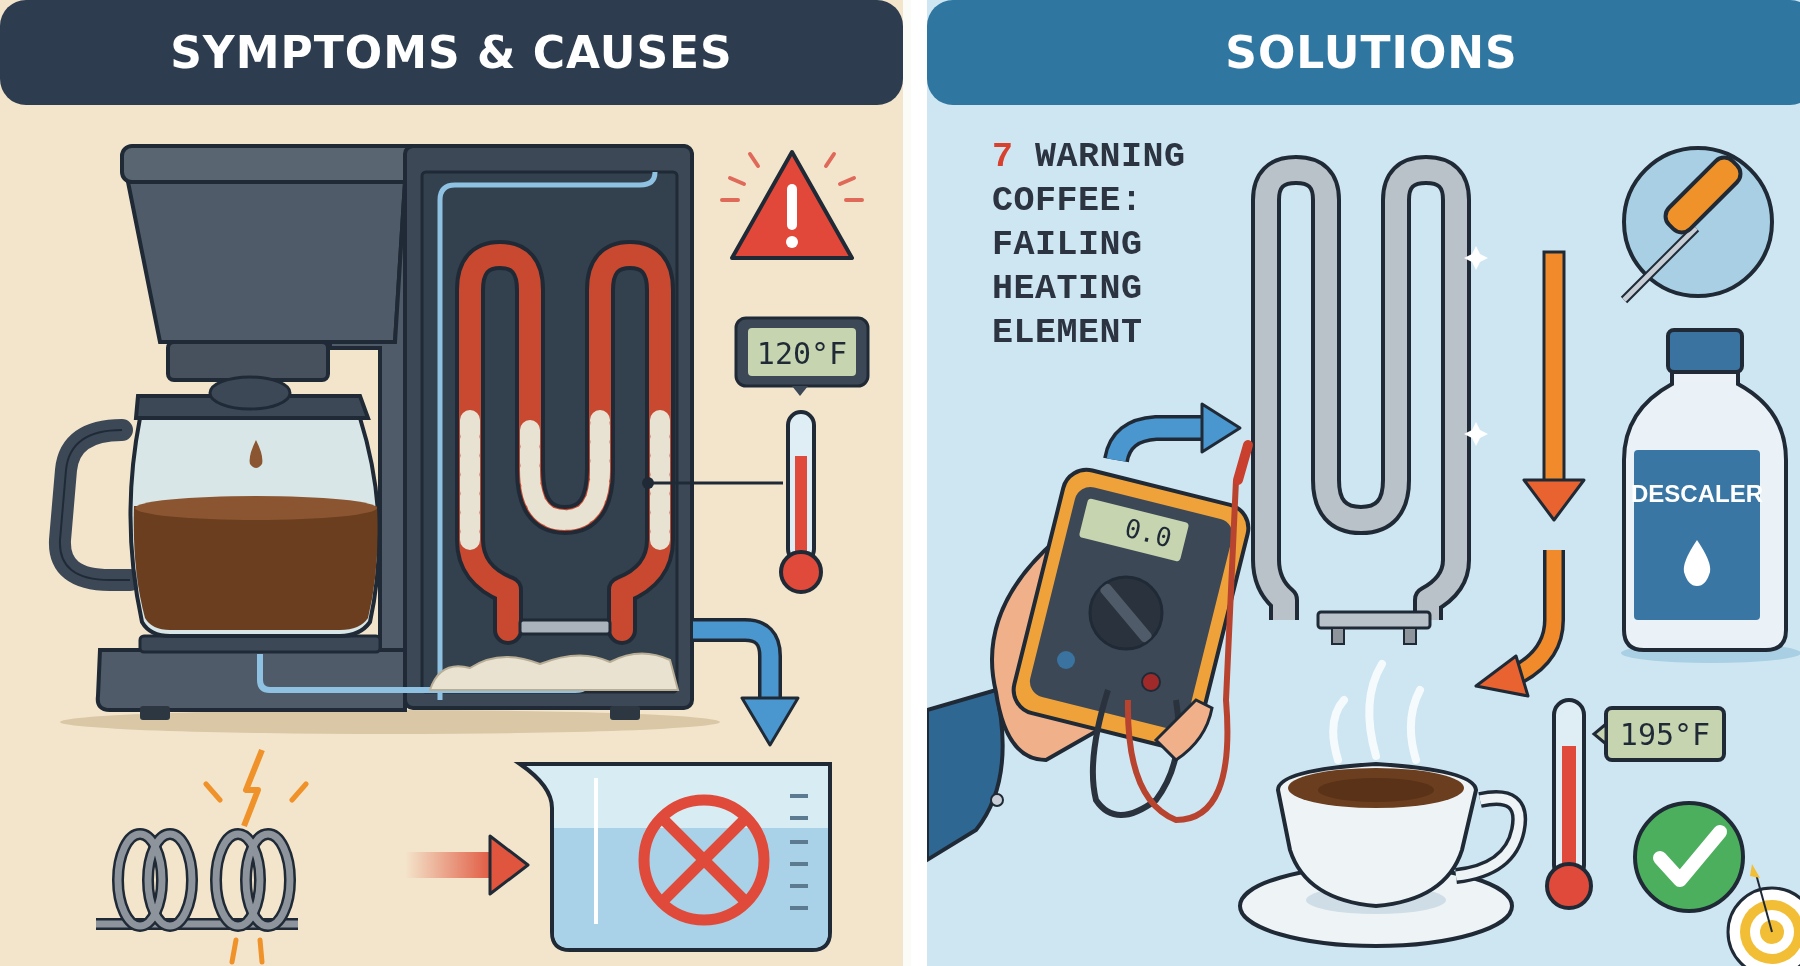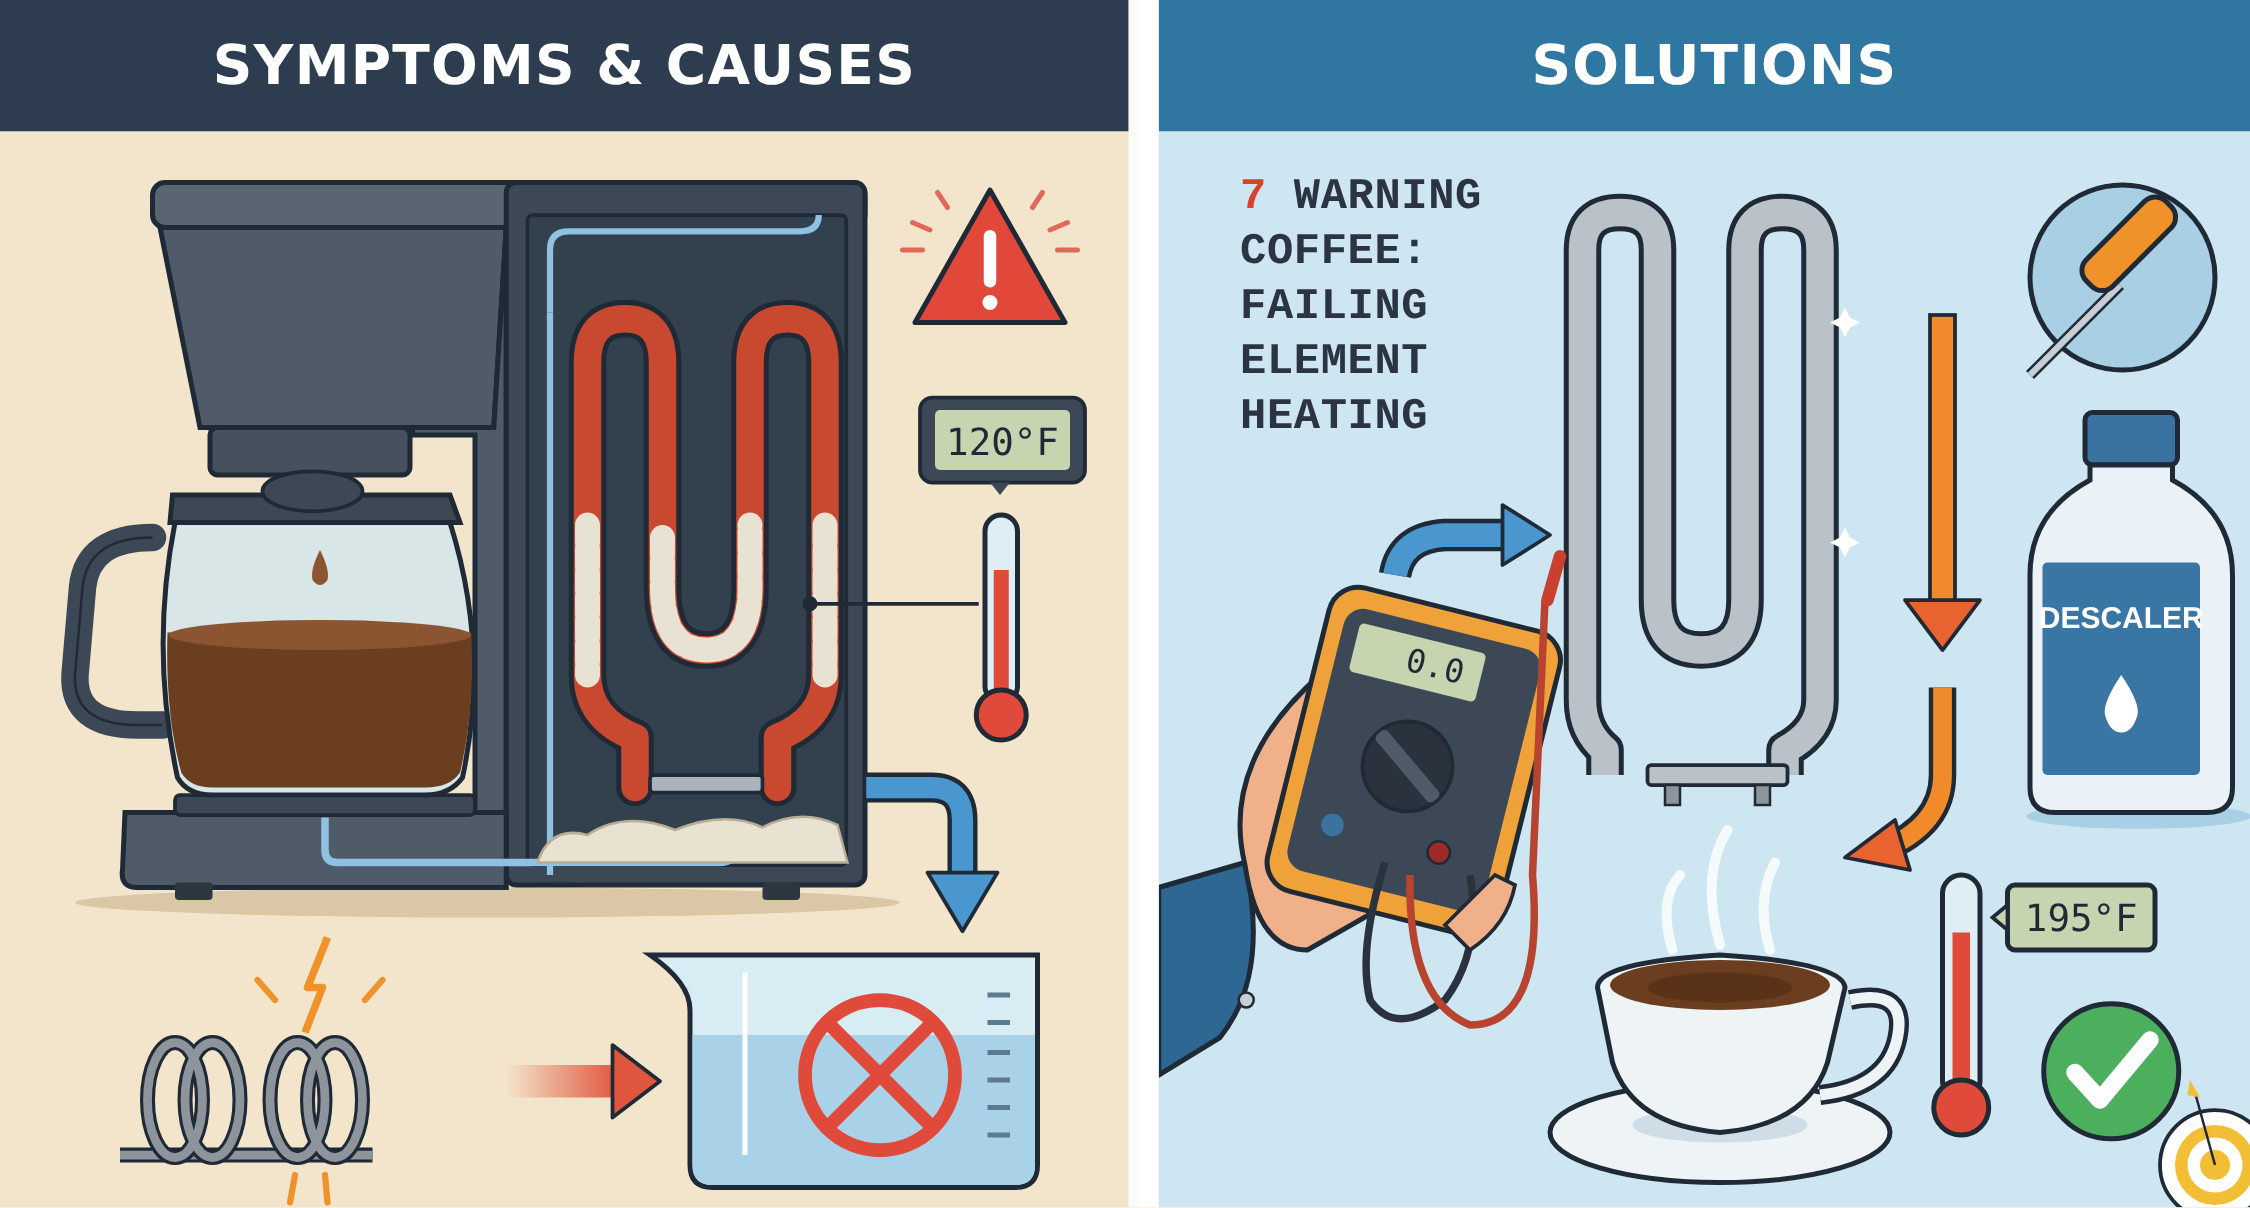--- a/index.html
+++ b/index.html
@@ -1,21 +1,21 @@
 <!DOCTYPE html>
 <html><head>
 <meta charset="utf-8">
 <style>
   html, body { margin:0; padding:0; }
   body { width:1800px; height:966px; overflow:hidden; background:#ffffff; font-family:"DejaVu Sans", sans-serif; position:relative; }
   .panel { position:absolute; top:0; height:966px; overflow:hidden; }
   .panel-left { left:0; width:903px; background:#f3e5cb; }
   .panel-right { left:911px; width:889px; background:#cde6f2;margin-left:16px; }
   .divider { position:absolute; left:903px; top:0; width:8px; height:966px; background:#fbfbf7; }
-  .header { position:absolute; left:0; top:0; width:100%; height:105px; display:flex; align-items:center; justify-content:center; }
+  .header { position:absolute; left:0; top:0; width:100%; height:105px; display:flex; align-items:center; justify-content:center;border-radius:26px; }
   .header-left { background:#2d3d4f; }
   .header-right { background:#2f76a0; }
   .header-title { color:#ffffff; font-family:"DejaVu Sans", sans-serif; font-weight:bold; font-size:44px; letter-spacing:1px; }
   .art { position:absolute; left:0; top:105px; }
   .headline { position:absolute; left:65px; top:135px; font-family:Liberation Mono, monospace; font-weight:bold; font-size:35px; line-height:44px; color:#2b3440; letter-spacing:0.5px; }
   .headline .num { color:#d9412f; }
   .svg-text { font-family:"DejaVu Sans Mono", monospace; }
 </style>
 </head>
 <body>
@@ -161,22 +161,22 @@
 
 <div class="panel panel-right">
   <div class="header header-right">
     <span class="header-title">SOLUTIONS</span>
   </div>
 
   <div class="headline">
     <div><span class="num">7</span><span style="white-space:pre"> WARNING</span></div>
     <div>COFFEE:</div>
     <div>FAILING</div>
+    <div>HEATING</div>
     <div>ELEMENT</div>
-    <div>HEATING</div>
   </div>
 
   <svg class="art" width="889" height="861" viewBox="911 105 889 861" xmlns="http://www.w3.org/2000/svg">
 
     <g>
       <path d="M1100 460 Q1105 430 1140 428 L1190 428" fill="none" stroke="#1f2a36" stroke-width="26"></path>
       <path d="M1100 460 Q1105 430 1140 428 L1190 428" fill="none" stroke="#4a96cf" stroke-width="19"></path>
       <path d="M1186 404 L1224 428 L1186 452 Z" fill="#4a96cf" stroke="#1f2a36" stroke-width="3" stroke-linejoin="round"></path>
     </g>
 

